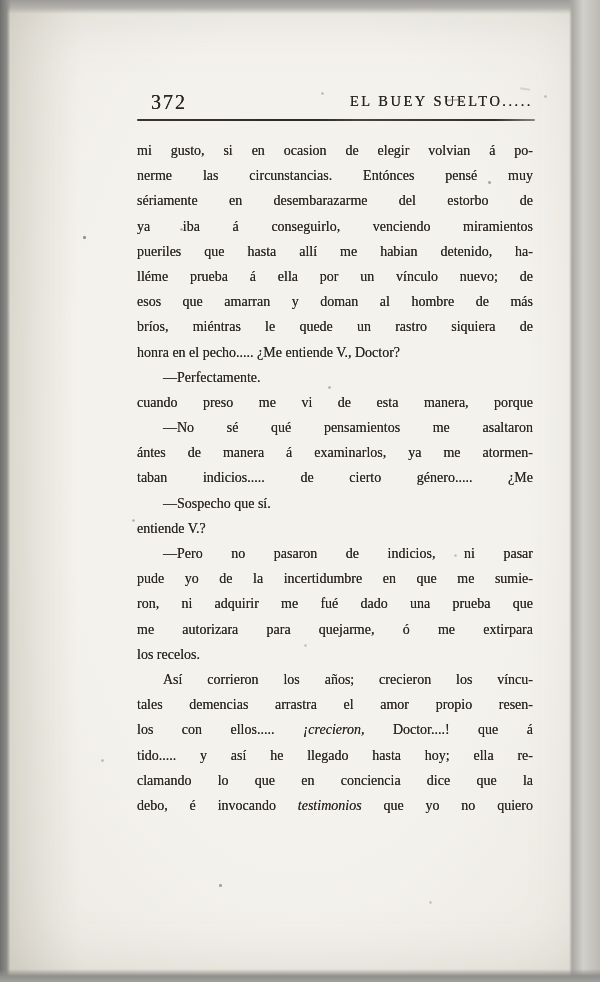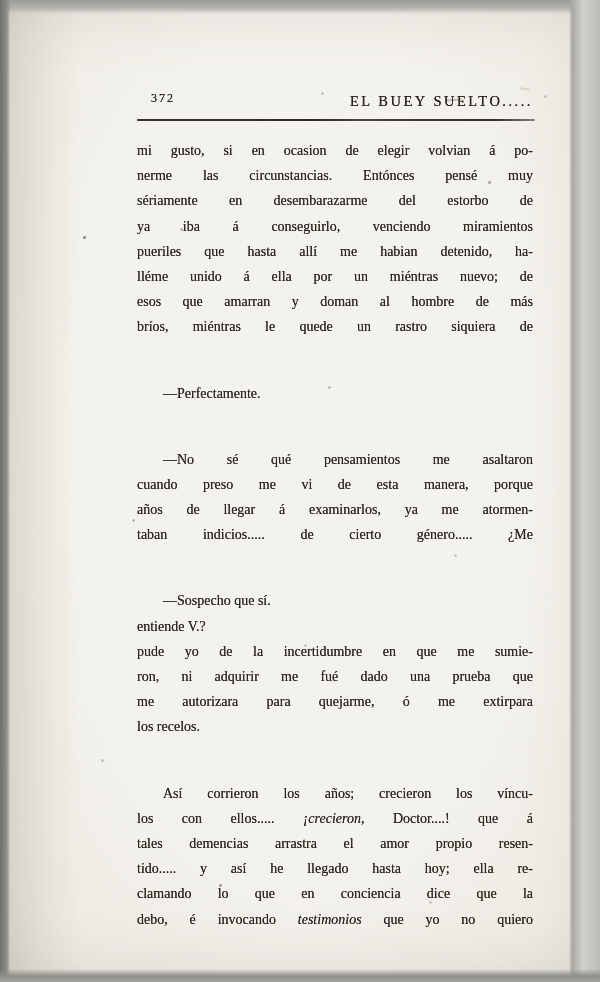--- a/index.html
+++ b/index.html
@@ -54,21 +54,21 @@
   }
   
   .artifact{position:absolute;background:rgba(90,85,78,.35);pointer-events:none;}
   .artifact.a1{left:446px;top:99px;width:16px;height:2px;transform:rotate(-4deg);}
   .artifact.a2{left:520px;top:88px;width:10px;height:2px;opacity:.5;transform:rotate(8deg);}
 
   
   .header-row{position:absolute;left:137px;top:91px;width:396px;height:24px;}
   .page-number{
     position:absolute;left:14px;top:0;
-    font-size:12px;letter-spacing:2px;color:#2b2620;
+    font-size:20px;letter-spacing:2px;color:#2b2620;
     text-shadow:0 0 .4px #2b2620;
   }
   .running-title{
     position:absolute;left:0;top:2px;width:100%;
     text-align:right;padding-left:28px;box-sizing:border-box;
     font-size:14.5px;letter-spacing:2.5px;color:#2b2620;
     text-shadow:0 0 .4px #2b2620;
     white-space:nowrap;
   }
   .header-rule{
@@ -86,21 +86,21 @@
     text-shadow:0 0 .45px rgba(43,38,32,.8);
   }
   .line{
     text-align:justify;
     text-align-last:justify;
     white-space:normal;
     height:25.2px;
     overflow:visible;
   }
   .line.para-end{text-align-last:left;}
-  .line.indent{text-indent:26px;margin-top:41px;}
+  .line.indent{text-indent:26px;}
   .it{font-style:italic;}
 </style>
 </head>
 <body>
 
 <div class="stage">
   <div class="paper"></div>
   <div class="gutter-shadow"></div>
   <div class="speckles"></div>
 
@@ -117,34 +117,36 @@
     <span class="running-title">EL BUEY SUELTO.....</span>
   </div>
   <div class="header-rule"></div>
 
   <div class="body-text">
       <div class="line"><span>mi gusto, si en ocasion de elegir volvian á po-</span></div>
       <div class="line"><span>nerme las circunstancias. Entónces pensé muy</span></div>
       <div class="line"><span>sériamente en desembarazarme del estorbo de</span></div>
       <div class="line"><span>ya iba á conseguirlo, venciendo miramientos</span></div>
       <div class="line"><span>pueriles que hasta allí me habian detenido, ha-</span></div>
-      <div class="line"><span>lléme unido á ella por un miéntras nuevo; de</span></div>
+      <div class="line"><span>lléme prueba á ella por un vínculo nuevo; de</span></div>
       <div class="line"><span>esos que amarran y doman al hombre de más</span></div>
       <div class="line"><span>bríos, miéntras le quede un rastro siquiera de</span></div>
+      <div class="line para-end"><span>honra en el pecho..... ¿Me entiende V., Doctor?</span></div>
       <div class="line indent para-end"><span>—Perfectamente.</span></div>
+      <div class="line"><span>cuando preso me vi de esta manera, porque</span></div>
       <div class="line indent"><span>—No sé qué pensamientos me asaltaron</span></div>
-      <div class="line"><span>cuando preso me vi de esta manera, porque</span></div>
-      <div class="line"><span>años de llegar á examinarlos, ya me atormen-</span></div>
+      <div class="line"><span>ántes de manera á examinarlos, ya me atormen-</span></div>
       <div class="line"><span>taban indicios..... de cierto género..... ¿Me</span></div>
       <div class="line indent para-end"><span>—Sospecho que sí.</span></div>
       <div class="line para-end"><span>entiende V.?</span></div>
+      <div class="line indent"><span>—Pero no pasaron de indicios, ni pasar</span></div>
       <div class="line"><span>pude yo de la incertidumbre en que me sumie-</span></div>
       <div class="line"><span>ron, ni adquirir me fué dado una prueba que</span></div>
       <div class="line"><span>me autorizara para quejarme, ó me extirpara</span></div>
       <div class="line para-end"><span>los recelos.</span></div>
       <div class="line indent"><span>Así corrieron los años; crecieron los víncu-</span></div>
+      <div class="line"><span>tales demencias arrastra el amor propio resen-</span></div>
       <div class="line"><span>los con ellos..... </span><span class="it">¡crecieron,</span><span> Doctor....! que á</span></div>
-      <div class="line"><span>tales demencias arrastra el amor propio resen-</span></div>
       <div class="line"><span>tido..... y así he llegado hasta hoy; ella re-</span></div>
       <div class="line"><span>clamando lo que en conciencia dice que la</span></div>
       <div class="line"><span>debo, é invocando </span><span class="it">testimonios</span><span> que yo no quiero</span></div>
     </div>
 </div>
 
 </body></html>

